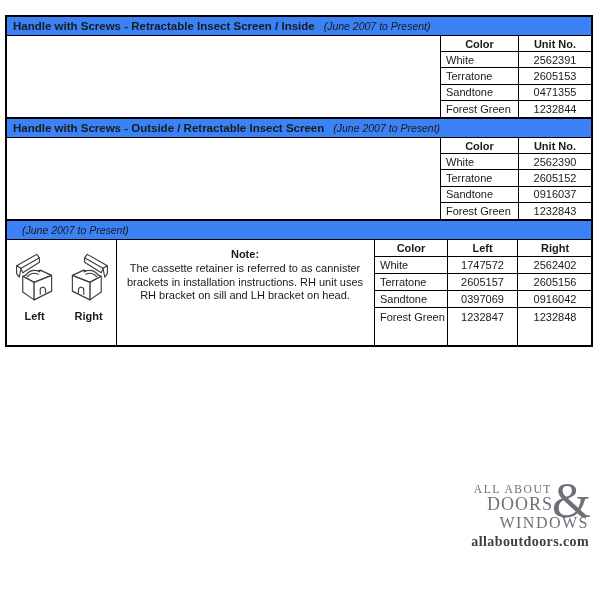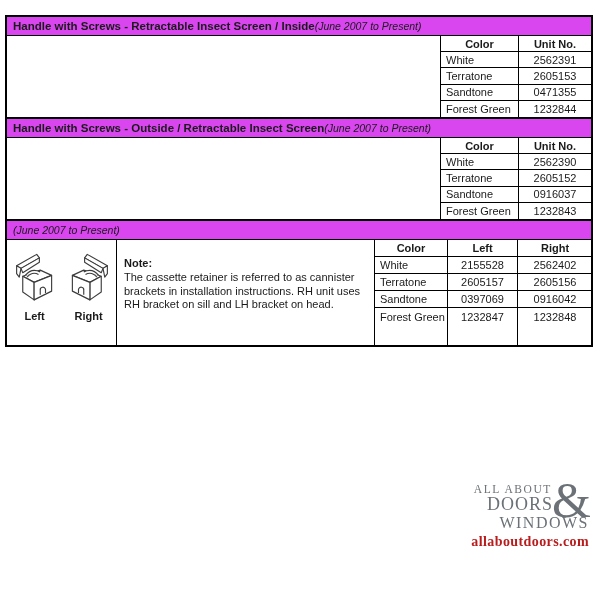--- a/index.html
+++ b/index.html
@@ -1,63 +1,63 @@
 <!DOCTYPE html>
 <html><head>
 <meta charset="utf-8">
 <style>
   html,body{margin:0;padding:0;background:#ffffff;}
   .page{position:relative;width:600px;height:600px;background:#fff;overflow:hidden;
         font-family:"Liberation Sans",sans-serif;color:#1a1a1a;}
   .doc{position:absolute;left:5px;top:15px;width:584px;border:2px solid #000;background:#fff;}
   .sec{border-top:2px solid #000;}
   .sec:first-child{border-top:none;}
-  .sec-header{height:18px;background:#d946ef;border-bottom:1px solid #000;
+  .sec-header{height:18px;background:#3b82f6;border-bottom:1px solid #000;
               display:flex;align-items:center;padding-left:6px;}
   .sec-title{font-weight:bold;font-size:11.5px;}
-  .sec-date{font-style:italic;font-size:10.5px;}
+  .sec-date{font-style:italic;font-size:10.5px;margin-left:9px;}
   .sec-body{position:relative;height:81px;}
   .sec-body3{height:105px;display:flex;}
   
   .ptable{position:absolute;top:0;right:0;bottom:0;display:grid;
           grid-template-columns:77px 73px;grid-template-rows:16px repeat(4,1fr);
           border-left:1px solid #000;font-size:11px;}
   .ptable .hc{font-weight:bold;display:flex;align-items:center;justify-content:center;
               border-bottom:1px solid #000;}
   .ptable .cn{display:flex;align-items:center;padding-left:5px;border-bottom:1px solid #000;}
   .ptable .cv{display:flex;align-items:center;justify-content:center;
               border-bottom:1px solid #000;border-left:1px solid #000;text-align:right;}
   .ptable .hc.c2{border-left:1px solid #000;}
   .ptable .last{border-bottom:none;}
   
   .imgcell{width:110px;border-right:1px solid #000;box-sizing:border-box;}
   .figrow{display:flex;justify-content:center;gap:12px;margin-top:9px;}
   .fig{width:42px;text-align:center;}
   .fig svg{display:block;margin:0 auto;}
   .fig-label{font-weight:bold;font-size:11px;margin-top:3px;}
-  .notecell{flex:1;padding:17px 8px 0 7px;font-size:11px;line-height:1.25;}
+  .notecell{flex:1;padding:8px 8px 0 7px;font-size:11px;line-height:1.25;text-align:center;}
   .note-label{font-weight:bold;}
   .ptable3{width:217px;display:grid;box-sizing:border-box;
            grid-template-columns:72px 70px 75px;grid-template-rows:17px 17px 17px 17px 1fr;
            border-left:1px solid #000;font-size:11px;}
   .ptable3 .hc{font-weight:bold;display:flex;align-items:center;justify-content:center;
                border-bottom:1px solid #000;}
   .ptable3 .cn{display:flex;align-items:center;padding-left:5px;border-bottom:1px solid #000;}
   .ptable3 .cv{display:flex;align-items:center;justify-content:center;
                border-bottom:1px solid #000;}
   .ptable3 .bl{border-left:1px solid #000;}
   .ptable3 .tall{border-bottom:none;align-items:flex-start;padding-top:3px;}
   
   .logo{position:absolute;right:11px;top:483px;width:170px;height:72px;
         font-family:"Liberation Serif",serif;color:#6b7176;text-align:right;}
   .logo-l1{font-size:11.5px;letter-spacing:1.6px;margin-right:37px;line-height:12px;}
   .logo-l2{font-size:18px;letter-spacing:1px;line-height:19px;margin-right:36px;}
   .logo-l3{font-size:16px;letter-spacing:1.5px;line-height:17px;margin-right:0;}
   .logo-amp{position:absolute;top:-8px;right:-2px;font-size:50px;line-height:50px;}
-  .logo-site{font-size:14px;font-weight:bold;letter-spacing:.4px;color:#b91c1c;margin-top:3px;}
+  .logo-site{font-size:14px;font-weight:bold;letter-spacing:.4px;color:#404040;margin-top:3px;}
 </style>
 </head>
 <body>
 
 <div class="page">
   <div class="doc">
 
     <div class="sec">
       <div class="sec-header">
         <span class="sec-title">Handle with Screws - Retractable Insect Screen / Inside</span>
@@ -143,21 +143,21 @@
           <div class="note-label">Note:</div>
           <div>The cassette retainer is referred to as cannister brackets in installation instructions. RH unit uses RH bracket on sill and LH bracket on head.</div>
         </div>
 
         <div class="ptable3">
           <div class="hc">Color</div>
           <div class="hc bl">Left</div>
           <div class="hc bl">Right</div>
 
           <div class="cn">White</div>
-          <div class="cv bl">2155528</div>
+          <div class="cv bl">1747572</div>
           <div class="cv bl">2562402</div>
 
           <div class="cn">Terratone</div>
           <div class="cv bl">2605157</div>
           <div class="cv bl">2605156</div>
 
           <div class="cn">Sandtone</div>
           <div class="cv bl">0397069</div>
           <div class="cv bl">0916042</div>
 

